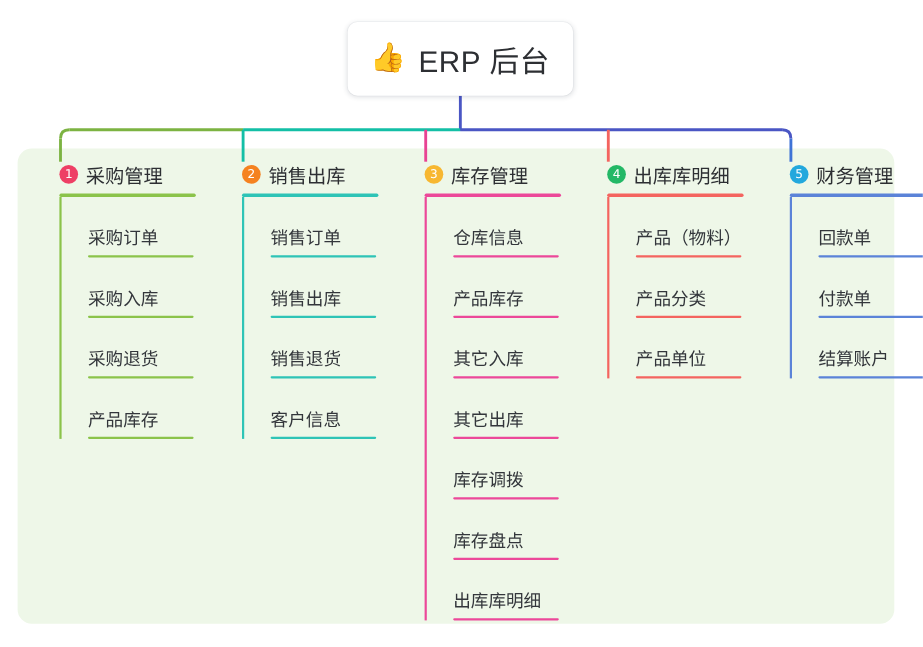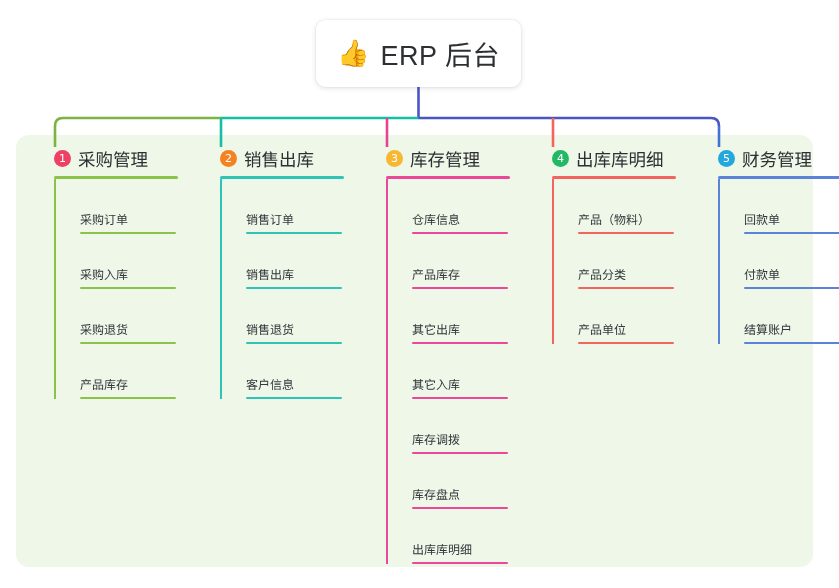--- a/index.html
+++ b/index.html
@@ -124,21 +124,21 @@
   .leaf {
     position: relative;
     height: 55px;
     box-sizing: border-box;
     padding-left: 26px;
     display: flex;
     flex-direction: column;
     justify-content: flex-end;
   }
   .leaf-label {
-    font-size: 12px;
+    font-size: 16px;
     color: #33363b;
     line-height: 1;
     padding-bottom: 6px;
     white-space: nowrap;
   }
   .leaf-rule {
     height: 1.6px;
     border-radius: 1px;
   }
 </style>
@@ -233,25 +233,25 @@
           <div class="spine" style="background: rgb(236, 72, 153); height: 385px;"></div>
           <div class="leaf">
             <div class="leaf-label">仓库信息</div>
             <div class="leaf-rule" style="background: rgb(236, 72, 153); width: 96px;"></div>
           </div>
           <div class="leaf">
             <div class="leaf-label">产品库存</div>
             <div class="leaf-rule" style="background: rgb(236, 72, 153); width: 96px;"></div>
           </div>
           <div class="leaf">
+            <div class="leaf-label">其它入库</div>
+            <div class="leaf-rule" style="background: rgb(236, 72, 153); width: 96px;"></div>
+          </div>
+          <div class="leaf">
             <div class="leaf-label">其它出库</div>
-            <div class="leaf-rule" style="background: rgb(236, 72, 153); width: 96px;"></div>
-          </div>
-          <div class="leaf">
-            <div class="leaf-label">其它入库</div>
             <div class="leaf-rule" style="background: rgb(236, 72, 153); width: 96px;"></div>
           </div>
           <div class="leaf">
             <div class="leaf-label">库存调拨</div>
             <div class="leaf-rule" style="background: rgb(236, 72, 153); width: 96px;"></div>
           </div>
           <div class="leaf">
             <div class="leaf-label">库存盘点</div>
             <div class="leaf-rule" style="background: rgb(236, 72, 153); width: 96px;"></div>
           </div>

